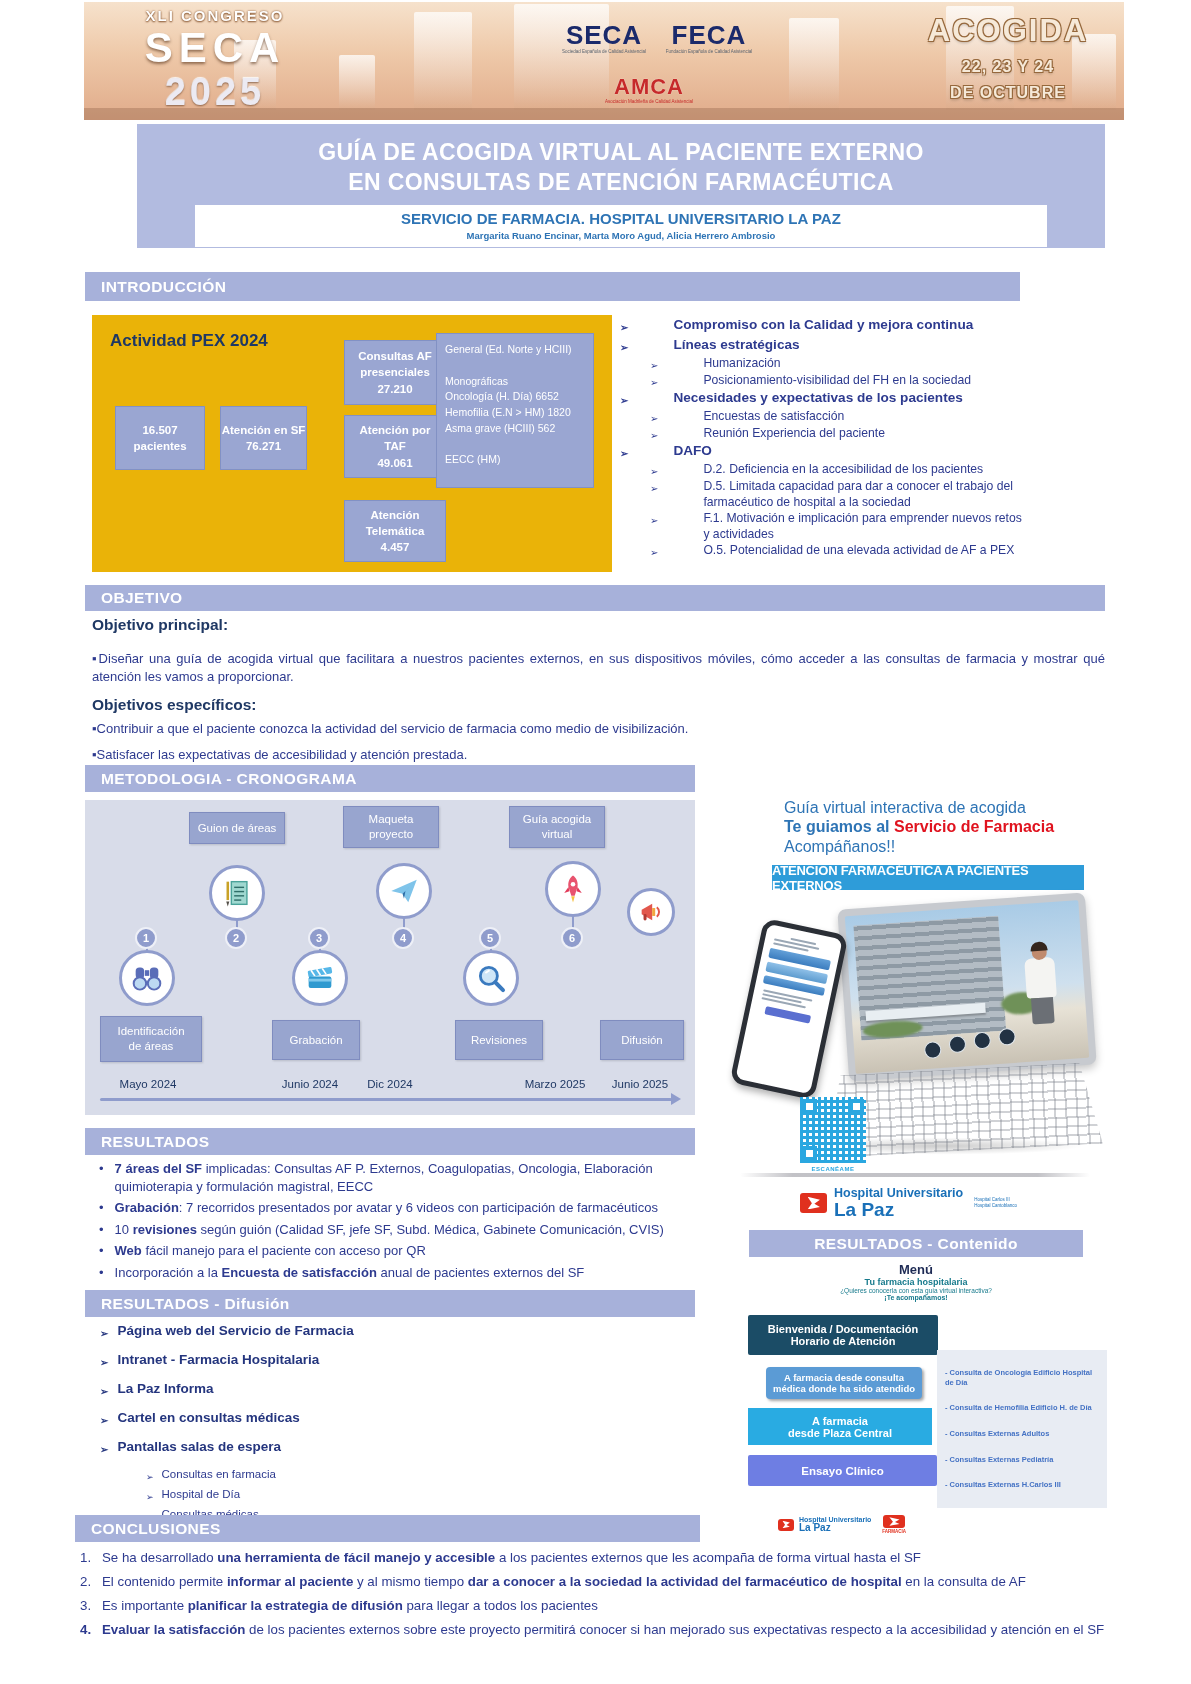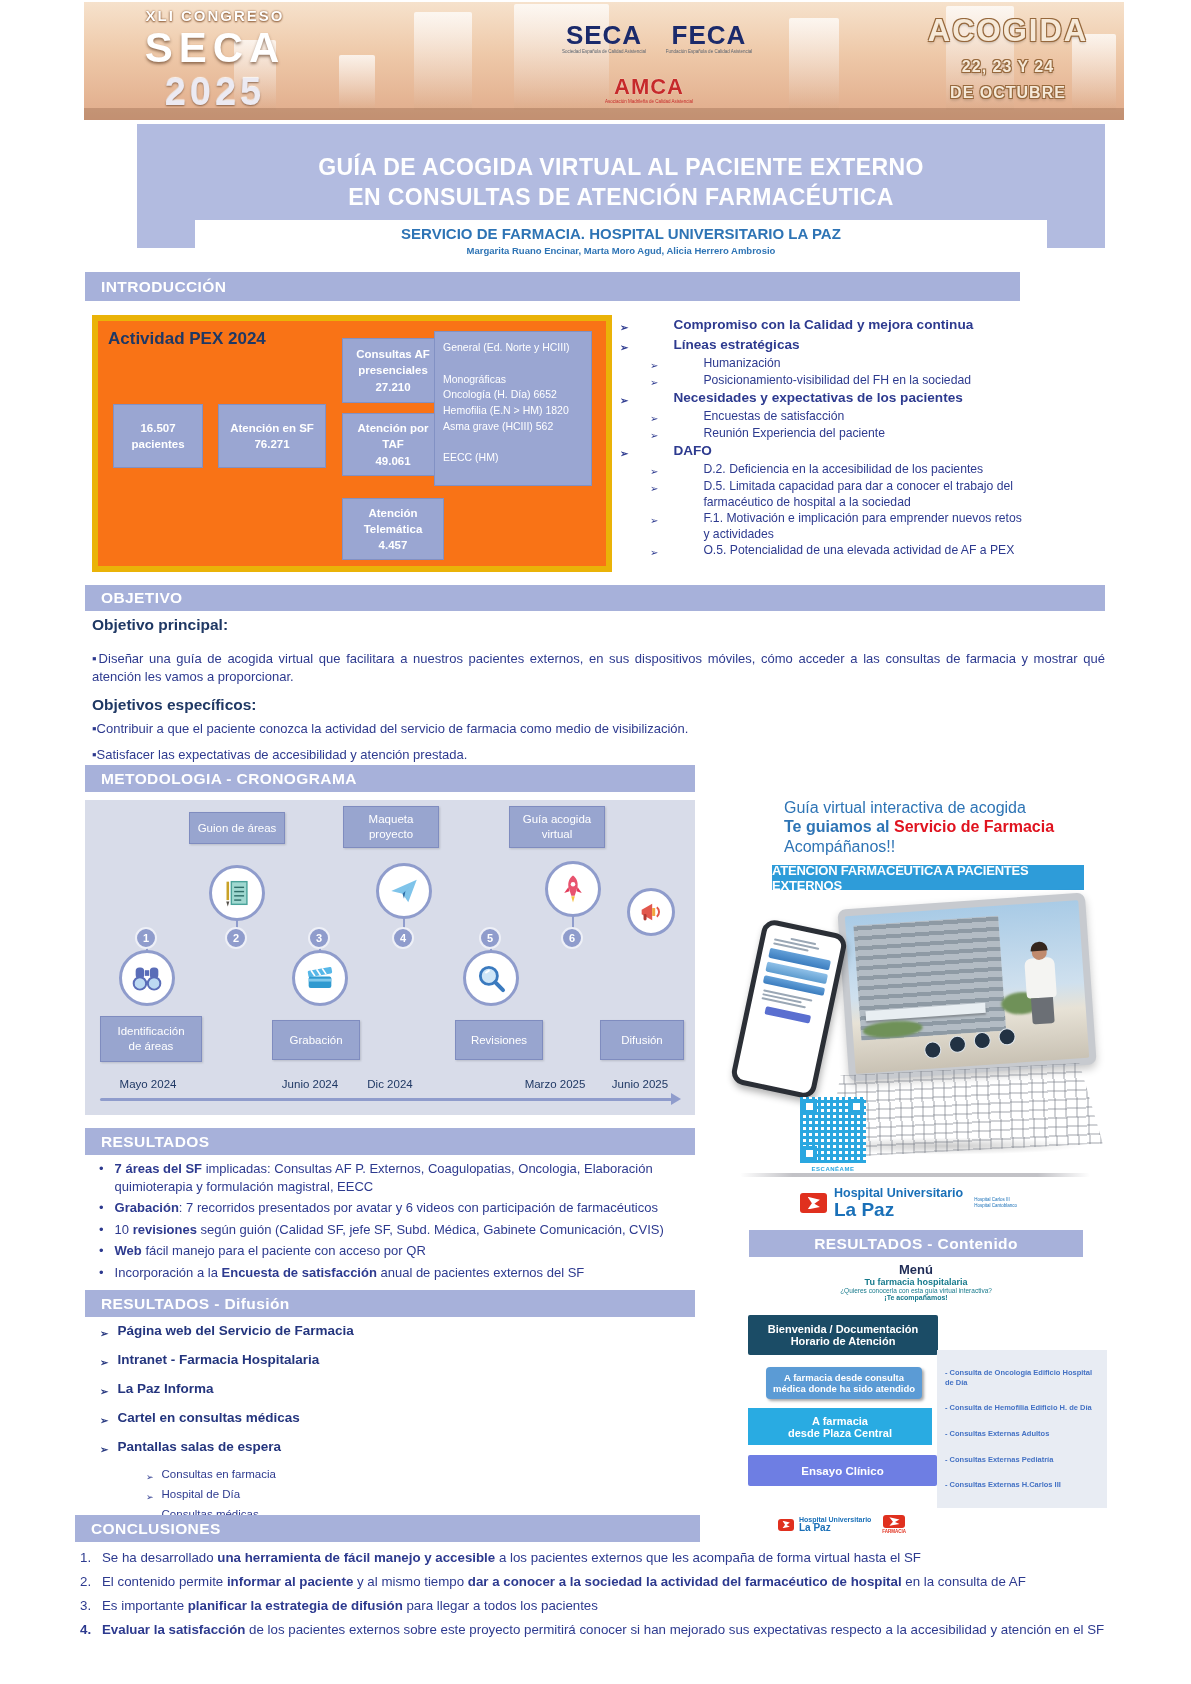--- a/index.html
+++ b/index.html
@@ -32,21 +32,21 @@
   .sub-box { background:#ffffff; margin:9px 58px 0; padding:5px 4px 6px; }
   .sub-title { color:#2e74b5; font-weight:bold; font-size:15px; }
   .authors { color:#2e74b5; font-weight:bold; font-size:9.5px; margin-top:3px; }
 
   
   .bar { background:#a7b1da; color:#fff; font-weight:bold; font-size:15.5px; letter-spacing:.4px;
          display:flex; align-items:center; padding-left:16px; box-sizing:border-box; }
   .bar.center { justify-content:center; padding-left:0; }
 
   
-  .diagram { background:#f97316; border:6px solid #eab308; box-sizing:border-box; }
+  .diagram { background:#eab308; border:8px solid #eab308; box-sizing:border-box; }
   .diag-title { font-size:17px; font-weight:bold; color:#1f3864; }
   .pbox { position:absolute; background:#9aa6d2; border:1px solid #8291c4; color:#fff; font-size:11.5px; font-weight:bold;
           display:flex; align-items:center; justify-content:center; text-align:center; white-space:pre-line;
           line-height:1.4; box-sizing:border-box; }
   .pbox.left { justify-content:flex-start; text-align:left; align-items:flex-start; padding:8px; font-weight:normal; font-size:10.5px; line-height:1.5; }
   .ib { display:flex; align-items:flex-start; color:#2d3a8f;gap:38px; }
   .ib .arr::before { content:"\27A2"; margin-right:7px; font-size:10px; position:relative; top:2px; }
   .ib.l1 { font-weight:bold; font-size:13.6px; line-height:17px; margin-bottom:2px; }
   .ib.l2 { font-size:12.2px; line-height:15.6px; margin:1px 0 1px 30px; }
 
@@ -176,37 +176,37 @@
     </div>
 
     <div class="abs madrid" style="right:26px;top:10px;width:180px;">
       <div class="city">ACOGIDA</div>
       <div class="dts">22, 23 Y 24</div>
       <div class="dts">DE OCTUBRE</div>
     </div>
   </div>
 
   <div class="abs title-block" style="left:137px;top:124px;width:968px;height:124px;">
-    <div class="t-main" style="padding-top:30px;">GUÍA DE ACOGIDA VIRTUAL AL PACIENTE EXTERNO</div>
+    <div class="t-main" style="padding-top:15px;">GUÍA DE ACOGIDA VIRTUAL AL PACIENTE EXTERNO</div>
     <div class="t-main" style="padding-top:3px;">EN CONSULTAS DE ATENCIÓN FARMACÉUTICA</div>
     <div class="sub-box">
       <div class="sub-title">SERVICIO DE FARMACIA. HOSPITAL UNIVERSITARIO LA PAZ</div>
       <div class="authors">Margarita Ruano Encinar, Marta Moro Agud, Alicia Herrero Ambrosio</div>
     </div>
   </div>
 
   <div class="abs bar" style="left:85px;top:272px;width:935px;height:29px;">
     <span>INTRODUCCIÓN</span>
   </div>
 
   <div class="abs diagram" style="left:92px;top:315px;width:520px;height:257px;">
     <div class="abs diag-title" style="left:10px;top:8px;">Actividad PEX 2024</div>
     <div class="pbox" style="left: 15px; top: 83px; width: 90px; height: 64px; white-space: pre-line;">16.507
 pacientes</div>
-    <div class="pbox" style="left: 120px; top: 83px; width: 108px; height: 64px; white-space: pre-line;">Atención en SF
+    <div class="pbox" style="left: 120px; top: 83px; width: 87px; height: 64px; white-space: pre-line;">Atención en SF
 76.271</div>
     <div class="pbox" style="left: 244px; top: 17px; width: 102px; height: 65px; white-space: pre-line;">Consultas AF
 presenciales
 27.210</div>
     <div class="pbox" style="left: 244px; top: 92px; width: 102px; height: 63px; white-space: pre-line;">Atención por
 TAF
 49.061</div>
     <div class="pbox" style="left: 244px; top: 177px; width: 102px; height: 62px; white-space: pre-line;">Atención
 Telemática
 4.457</div>

